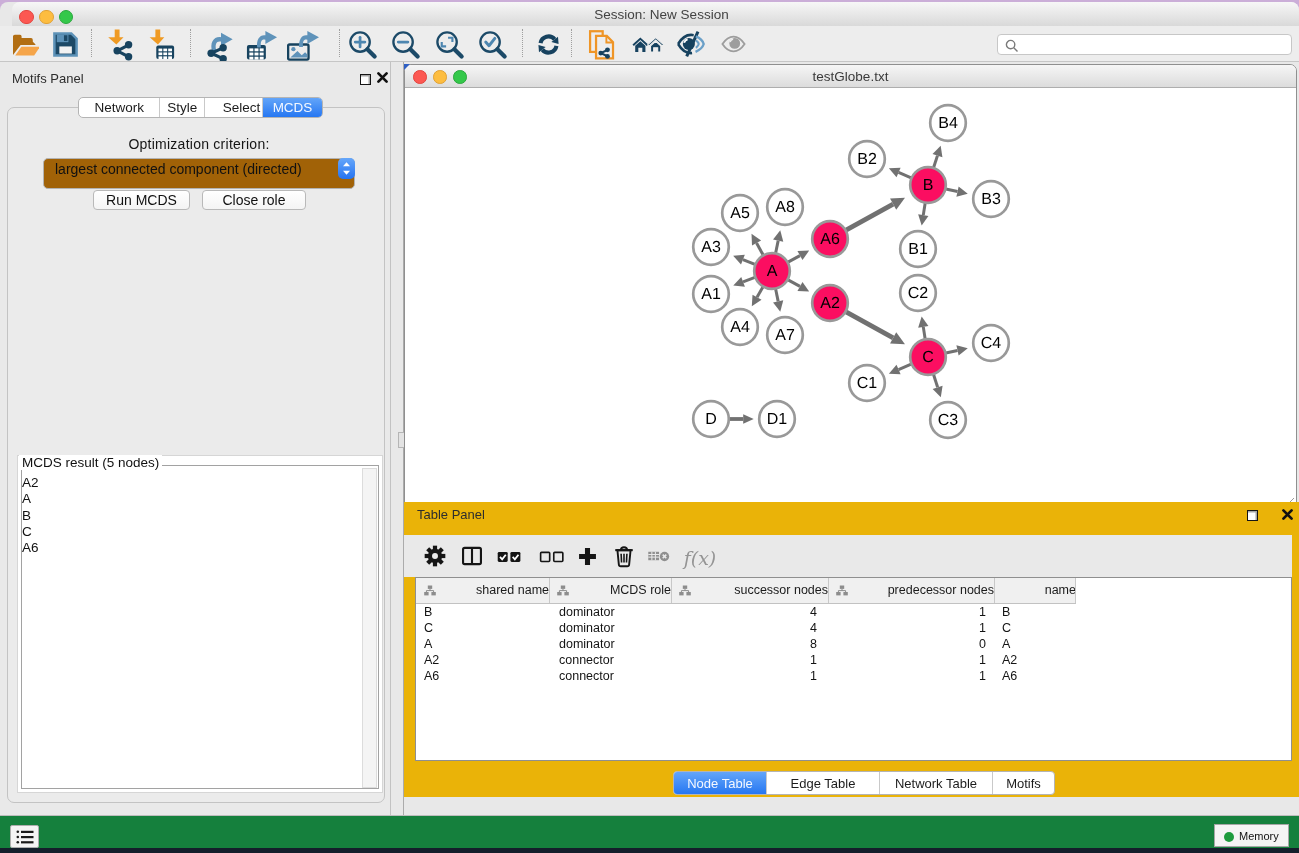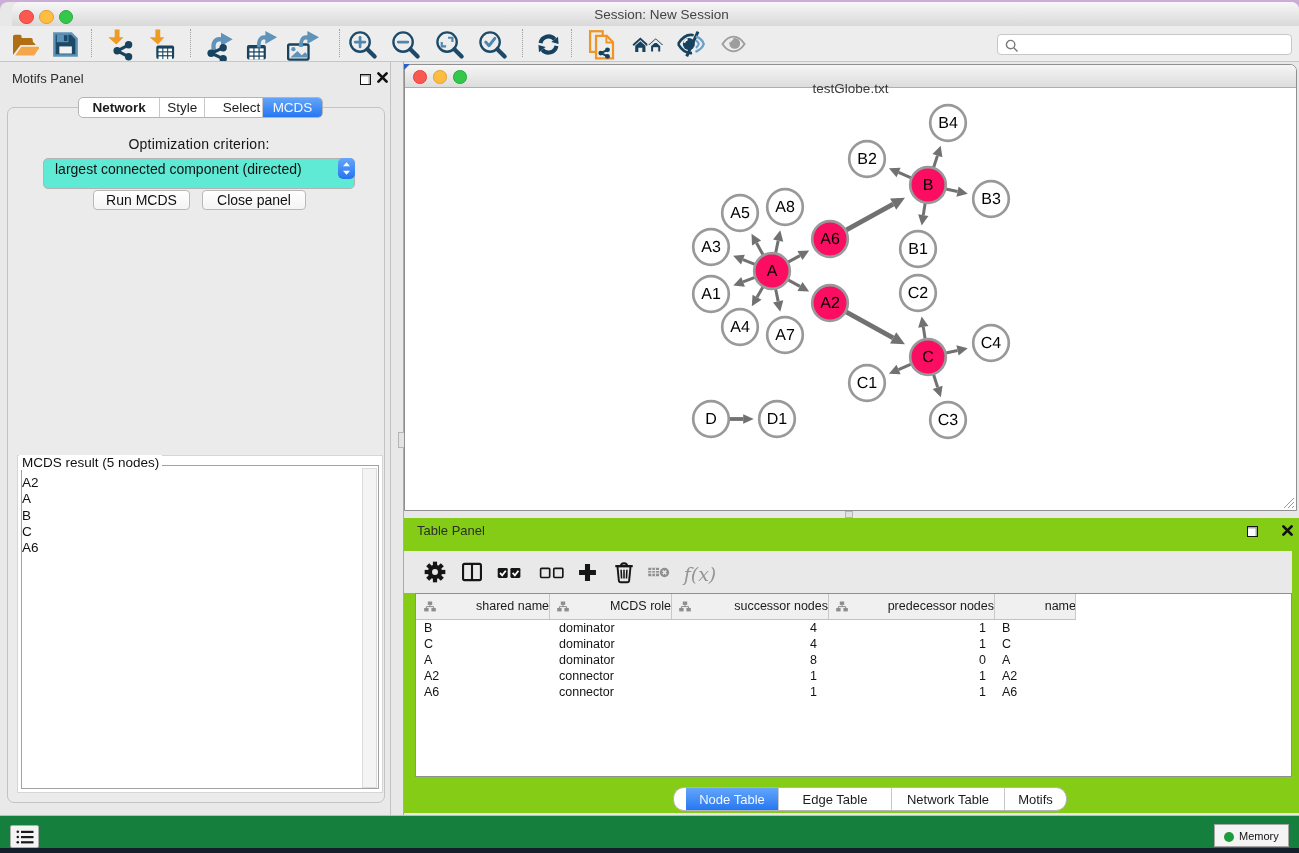--- a/index.html
+++ b/index.html
@@ -30,60 +30,60 @@
   .panel-close{position:absolute;top:9px;width:13px;height:13px;}
   .cp-float{left:360px;}
   .cp-close{left:376px;}
   .seg{position:absolute;display:flex;background:#fff;border:1px solid #b4b4b4;border-radius:5px;overflow:hidden;}
   .seg .s{height:100%;display:flex;align-items:center;justify-content:center;font-size:13.5px;color:#1c1c1c;border-right:1px solid #c9c9c9;box-sizing:border-box;}
   .seg .s:last-child{border-right:none;}
   .seg .s.active{background:linear-gradient(#63a5f9,#2677f2);color:#f4f8ff;}
   .cp-tabs{left:78px;top:35px;width:243px;height:19px;}
   .cp-box{position:absolute;left:7px;top:45px;width:376px;height:694px;border:1px solid #c3c3c3;border-radius:7px;background:#ebebeb;}
   .opt-label{position:absolute;left:43px;top:74px;width:312px;text-align:center;font-size:14px;letter-spacing:0.25px;color:#151515;}
-  .dropdown{position:absolute;left:43px;top:96px;width:312px;height:31px;background:#5eead4;border:1px solid #b3b3b3;border-radius:5px;box-sizing:border-box;}
+  .dropdown{position:absolute;left:43px;top:96px;width:312px;height:31px;background:#a16207;border:1px solid #b3b3b3;border-radius:5px;box-sizing:border-box;}
   .dropdown .dd-text{position:absolute;left:11px;top:0;line-height:20px;font-size:14px;color:#111;}
   .dd-step{position:absolute;right:-1px;top:-1px;width:17px;height:21px;border-radius:5px;background:linear-gradient(#66a7fa,#2573f1);}
   .cp-btn{position:absolute;top:128px;height:20px;background:linear-gradient(#ffffff,#f4f4f4);border:1px solid #b9b9b9;border-radius:4px;font-size:14px;color:#111;display:flex;align-items:center;justify-content:center;box-sizing:border-box;}
   .btn-run{left:93px;width:97px;}
   .btn-close{left:202px;width:104px;}
   .result-box{position:absolute;left:17px;top:393px;width:366px;height:338px;background:#fff;border:1px solid #d6d6d6;box-sizing:border-box;}
   .result-border{position:absolute;left:3px;top:9px;right:3px;bottom:3px;border:1px solid #a2a2a2;}
   .result-title{position:absolute;left:1px;top:-1px;background:#fff;padding:0 3px;font-size:13.5px;color:#111;}
   .result-list{position:absolute;left:4px;top:19px;font-size:13.5px;color:#111;line-height:16.3px;}
   .result-scroll{position:absolute;right:5px;top:12px;width:15px;height:320px;background:#f4f4f4;border:1px solid #dcdcdc;box-sizing:border-box;}
   
   .net-window{position:absolute;left:404px;top:62px;width:893px;height:447px;background:#fff;border:1px solid #8f8f8f;border-radius:7px 7px 0 0;box-sizing:border-box;}
   .net-titlebar{position:absolute;left:0;top:0;width:100%;height:22px;background:linear-gradient(#f6f6f6,#dcdcdc);border-bottom:1px solid #aeaeae;border-radius:6px 6px 0 0;}
   .net-titlebar .tl{top:5px;width:11.5px;height:11.5px;}
   .net-titlebar .tl.red{left:8px;}
   .net-titlebar .tl.yellow{left:28px;}
   .net-titlebar .tl.green{left:48px;}
-  .net-title-text{position:absolute;left:0;top:0;width:100%;height:22px;line-height:23px;text-align:center;font-size:13.5px;color:#3a3a3a;margin-top:12px;}
+  .net-title-text{position:absolute;left:0;top:0;width:100%;height:22px;line-height:23px;text-align:center;font-size:13.5px;color:#3a3a3a;}
   .net-canvas{position:absolute;left:0;top:23px;width:891px;height:424px;}
   .net-grip{position:absolute;right:1px;bottom:1px;width:13px;height:13px;}
   .split-h-handle{position:absolute;left:845px;top:509px;width:8px;height:7px;background:#e0e0e0;border:1px solid #b5b5b5;box-sizing:border-box;}
   .split-v-line{position:absolute;left:403px;top:60px;width:1px;height:753px;background:#ababab;}
   .split-v-handle{position:absolute;left:398px;top:430px;width:7px;height:16px;background:#e3e3e3;border:1px solid #b5b5b5;box-sizing:border-box;}
   
-  .table-panel{position:absolute;left:404px;top:516px;width:895px;height:295px;background:#84cc16;}
+  .table-panel{position:absolute;left:404px;top:500px;width:895px;height:295px;background:#eab308;}
   .tp-title{position:absolute;left:13px;top:5px;font-size:13px;color:#2d2d2d;}
   .tp-float{left:843px;}
   .tp-close{left:877px;}
   .tp-toolbar{position:absolute;left:0px;top:33px;right:7px;height:42px;background:#e9e9e9;}
   .tp-icon{position:absolute;top:4px;width:34px;height:34px;display:flex;align-items:center;justify-content:center;}
   .tbl{position:absolute;left:11px;top:75px;width:877px;height:184px;background:#fff;border:1px solid #8f8f8f;box-sizing:border-box;}
   .tbl-header{position:absolute;left:0;top:0;height:25px;background:#f0f0f0;border-bottom:1px solid #c2c2c2;}
   .th-cell{position:absolute;top:0;height:25px;}
   .th-label{position:absolute;top:0;width:100%;text-align:right;line-height:25px;font-size:12.5px;color:#1b1b1b;}
   .th-icon{position:absolute;left:8px;top:7px;}
   .th-sep{position:absolute;top:0;width:1px;height:25px;background:#c8c8c8;}
   .tbl-row{position:absolute;left:0;height:16px;font-size:12.5px;color:#141414;}
   .td{position:absolute;top:0;line-height:16px;white-space:nowrap;}
-  .bottom-tabs{left:269px;top:269px;height:22px;position:absolute;border-radius:11px;padding-left:12px;}
+  .bottom-tabs{left:269px;top:269px;height:22px;position:absolute;border-radius:4px;}
   .bottom-tabs .s{font-size:13px;}
   
   .status-bar{position:absolute;left:0;top:813px;width:1299px;height:33px;background:#15803d;border-top:1px solid #bdbdbd;}
   .list-btn{position:absolute;left:10px;top:9px;width:27px;height:21px;background:#f4f4f4;border:1px solid #aeaeae;border-radius:2px;display:flex;align-items:center;justify-content:center;}
   .memory-btn{position:absolute;left:1214px;top:8px;width:75px;height:23px;background:#f4f4f4;border:1px solid #a6a6a6;box-sizing:border-box;}
   .memory-dot{position:absolute;left:9px;top:6.5px;width:10px;height:10px;border-radius:50%;background:#1d9b3d;}
   .memory-label{position:absolute;left:24px;top:0;line-height:22px;font-size:11px;color:#111;}
 </style>
 </head>
 <body>
@@ -446,37 +446,37 @@
     <div class="content"></div>
 
     <div class="control-panel">
       <div class="cp-title">Motifs Panel</div>
       <div class="panel-float cp-float"></div>
       <svg class="panel-close cp-close" width="13" height="13">
           <use href="#i-close-icon"></use>
         </svg>
       <div class="cp-box"></div>
       <div class="seg cp-tabs" id="cp-tabs">
-          <div class="s" style="width: 95px; font-weight: bold;">Network</div>
+          <div class="s" style="width: 95px;">Network</div>
           <div class="s" style="width: 52px;">Style</div>
           <div class="s" style="width: 49px; margin-left: 16px;">Select</div>
           <div class="s active" style="width: 69px;">MCDS</div>
         </div>
       <div class="opt-label">Optimization criterion:</div>
       <div class="dropdown">
         <div class="dd-text">largest connected component (directed)</div>
         <div class="dd-step">
           <svg width="17" height="21" viewBox="0 0 17 21">
             <path d="M5 8.2 L8.5 4.2 L12 8.2 z" fill="#fff"></path>
             <path d="M5 12.8 L8.5 16.8 L12 12.8 z" fill="#fff"></path>
           </svg>
         </div>
       </div>
       <div class="cp-btn btn-run">Run MCDS</div>
-      <div class="cp-btn btn-close">Close panel</div>
+      <div class="cp-btn btn-close">Close role</div>
       <div class="result-box">
         <div class="result-border"></div>
         <div class="result-title">MCDS result (5 nodes)</div>
         <div class="result-list" id="result-list">
             <div>A2</div>
             <div>A</div>
             <div>B</div>
             <div>C</div>
             <div>A6</div>
           </div>

